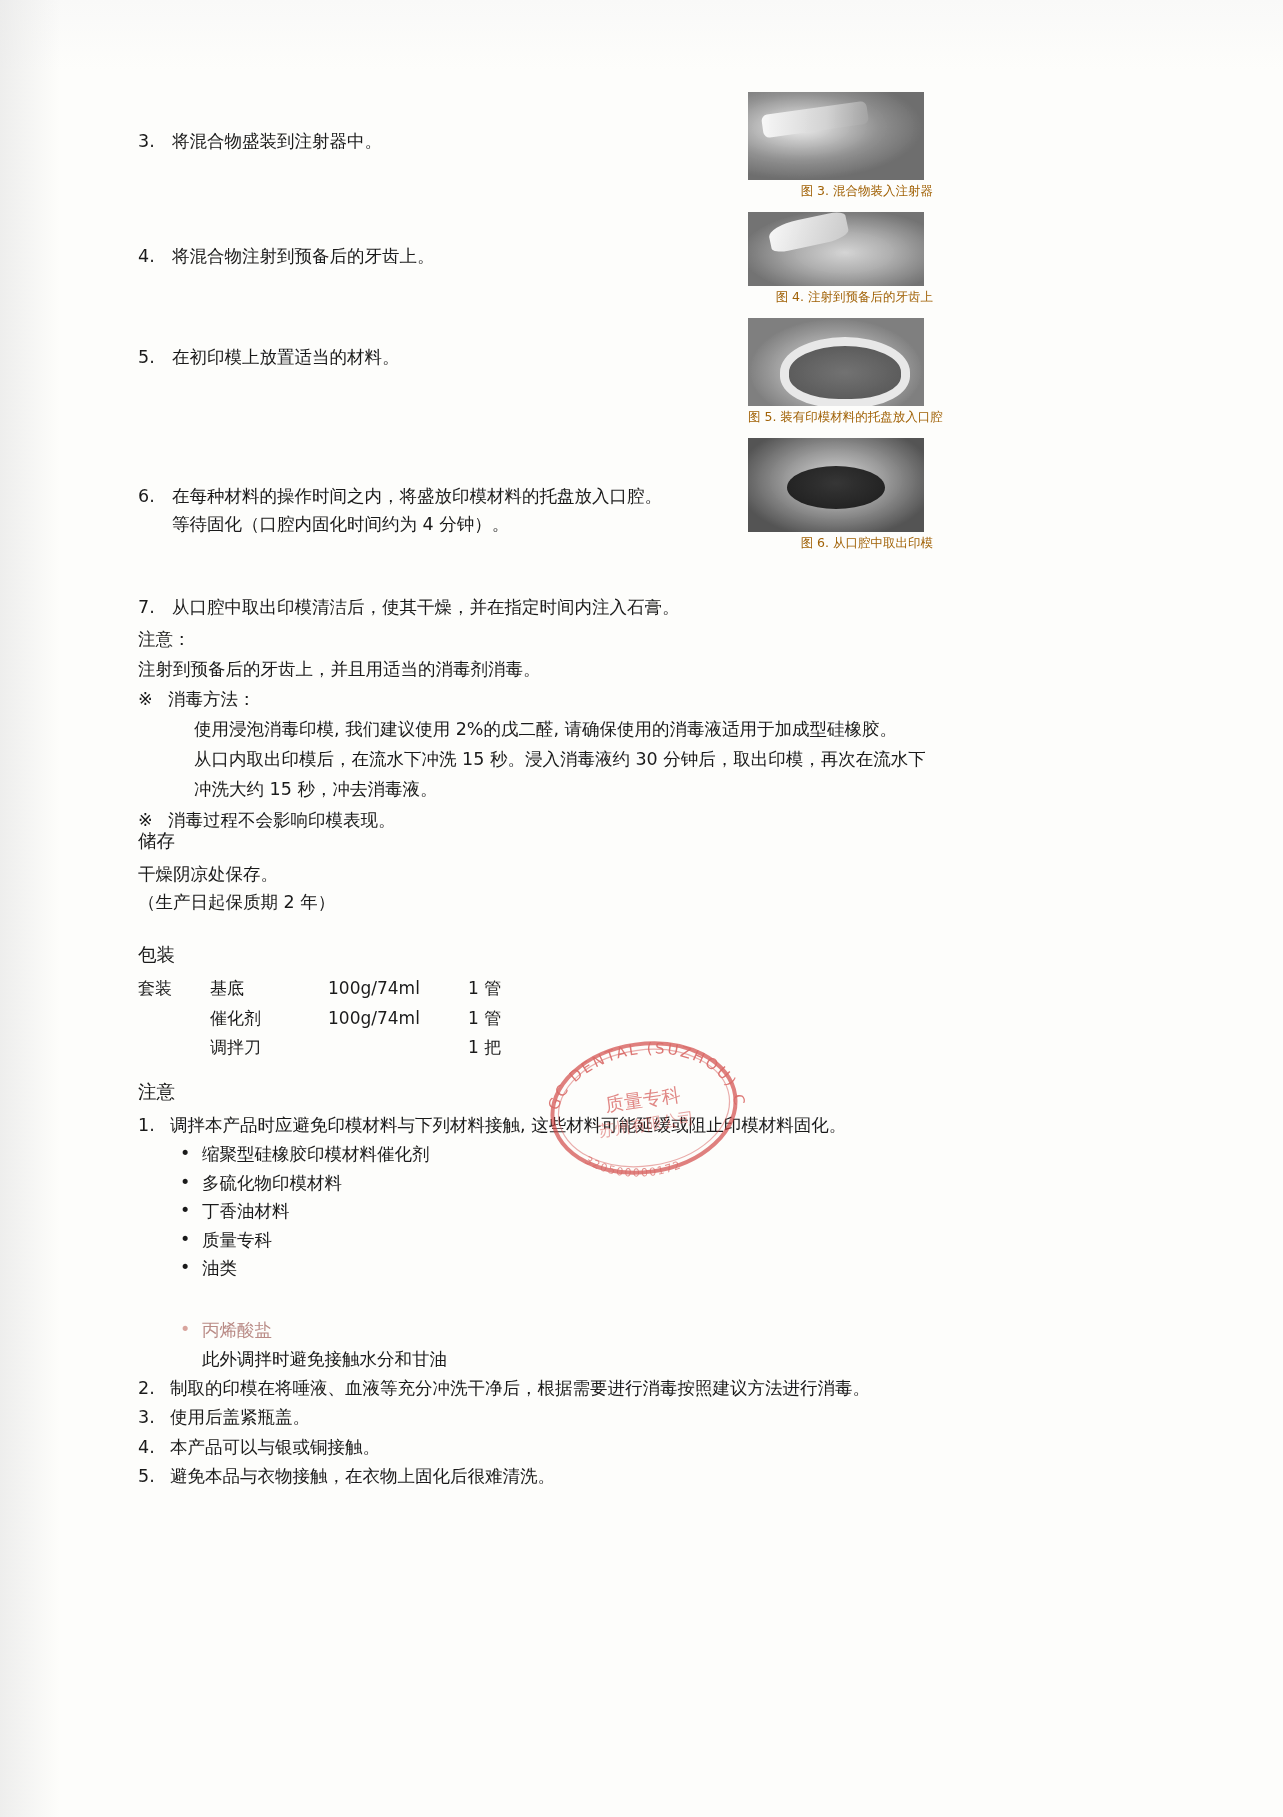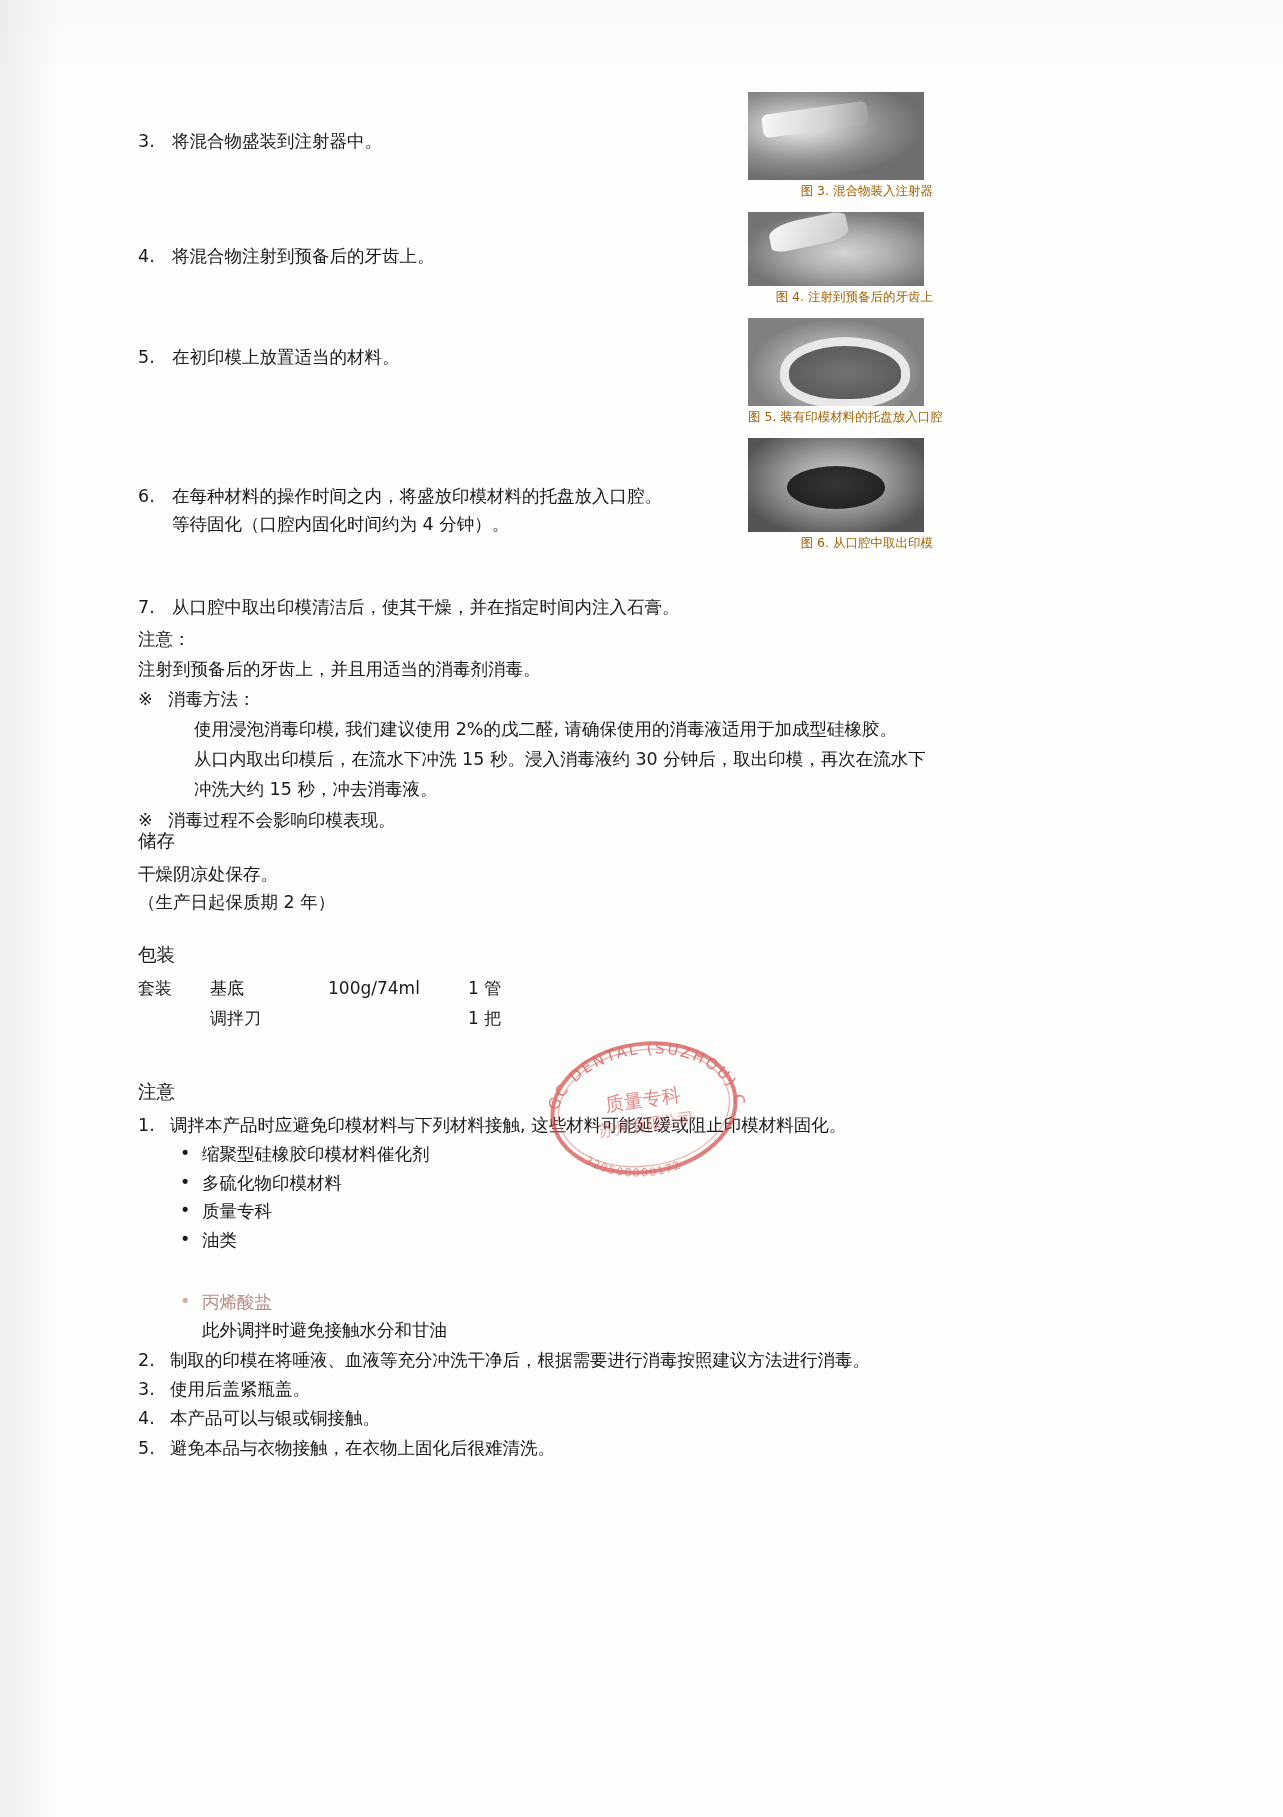--- a/index.html
+++ b/index.html
@@ -322,39 +322,46 @@
       <table class="pack-table">
         <tbody>
             <tr>
           <td class="c0">套装</td>
           <td class="c1">基底</td>
           <td class="c2">100g/74ml</td>
           <td class="c3">1 管</td>
         </tr>
         <tr>
           <td class="c0"></td>
+          <td class="c1">催化剂</td>
+          <td class="c2">100g/74ml</td>
+          <td class="c3">1 管</td>
+        </tr>
+        <tr>
+          <td class="c0"></td>
           <td class="c1">调拌刀</td>
           <td class="c2"></td>
           <td class="c3">1 把</td>
         </tr>
       </tbody>
         </table>
     </div>
 
     <div class="caution">
       <div class="h-sec">注意</div>
 
       <div class="ol-item">
         <span class="on">1.</span>
         <span class="ob">调拌本产品时应避免印模材料与下列材料接触, 这些材料可能延缓或阻止印模材料固化。</span>
       </div>
 
       <ul class="bullets">
         <li>缩聚型硅橡胶印模材料催化剂</li>
         <li>多硫化物印模材料</li>
+        <li>丁香油材料</li>
         <li>质量专科</li>
         <li>油类</li>
         <li class="faded">丙烯酸盐</li>
       </ul>
       <div class="after-bullets">此外调拌时避免接触水分和甘油</div>
 
       <div class="ol-item">
         <span class="on">2.</span>
         <span class="ob">制取的印模在将唾液、血液等充分冲洗干净后，根据需要进行消毒按照建议方法进行消毒。</span>
       </div>

